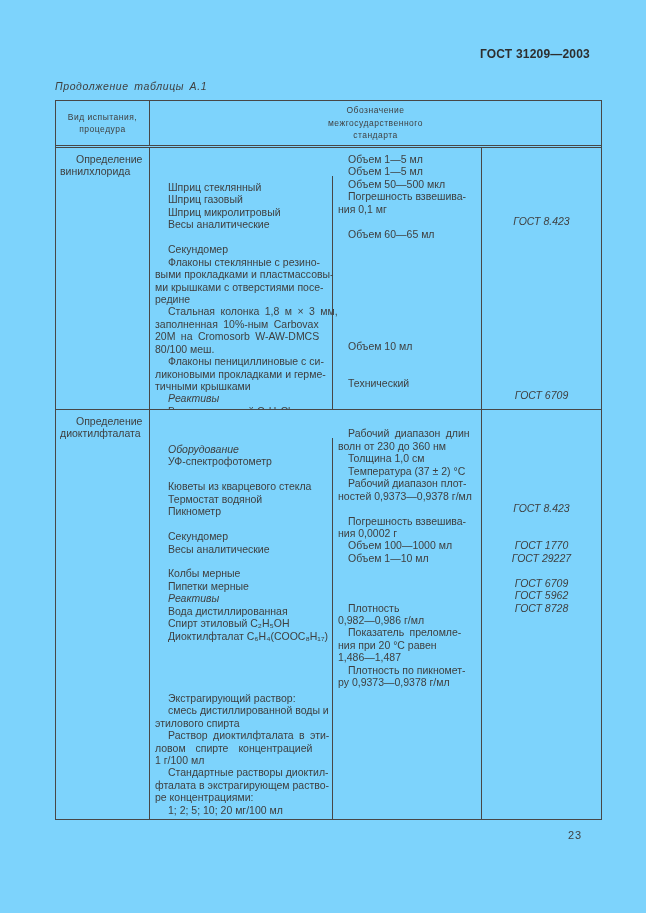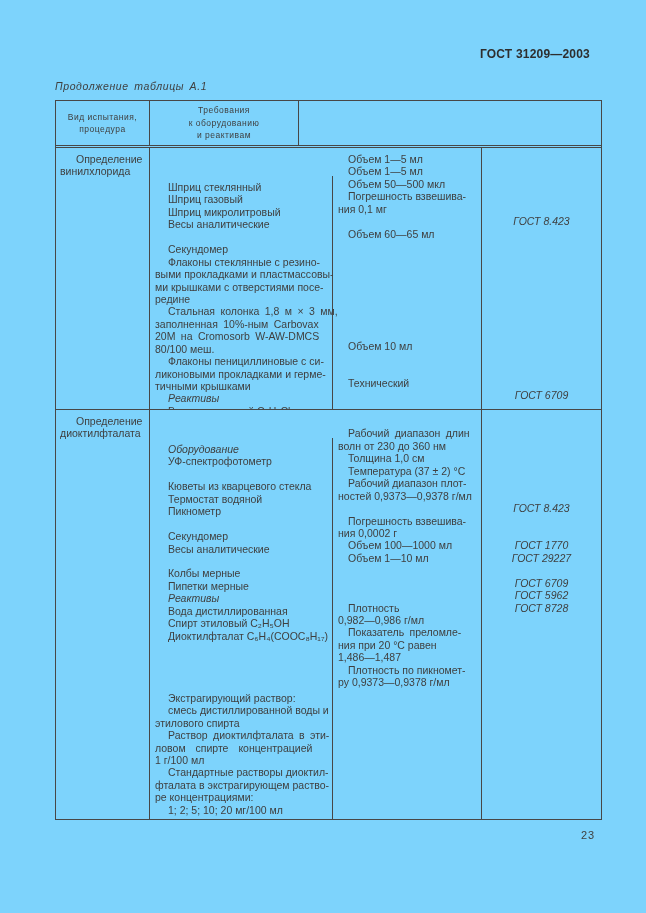--- a/index.html
+++ b/index.html
@@ -53,37 +53,37 @@
     font-size: 10.5px; white-space: nowrap;
   }
   .c1 .ind { padding-left: 16px; }
   .c2 .ind { padding-left: 13px; }
   .c3 .ind { padding-left: 10px; }
   .line.it { font-style: italic; }
   .line.j1 { word-spacing: 2.5px; }
   .line.j2 { word-spacing: 7px; }
   .page-number {
     position: absolute; top: 829px; left: 568px;
-    font-size: 11px; letter-spacing: 1px; margin-left: 13px;
+    font-size: 11px; letter-spacing: 1px;
   }
 </style>
 </head>
 <body>
 
 <div class="page">
   <div class="doc-number">ГОСТ 31209—2003</div>
   <div class="caption">Продолжение таблицы А.1</div>
 
   <div class="gost-table">
     <div class="thead">
       <div class="th c1">Вид испытания,
 процедура</div>
-      <div class="th c3">Требования
-к оборудованию
-и реактивам</div>
+      <div class="th c4">Обозначение
+межгосударственного
+стандарта</div>
     </div>
     <div class="tbody">
         <div class="section" style="height: 261px;">
           <div class="col c1">
             <div class="line ind">Определение</div>
             <div class="line">винилхлорида</div>
             <div class="line"></div>
             <div class="line"></div>
             <div class="line"></div>
             <div class="line"></div>

